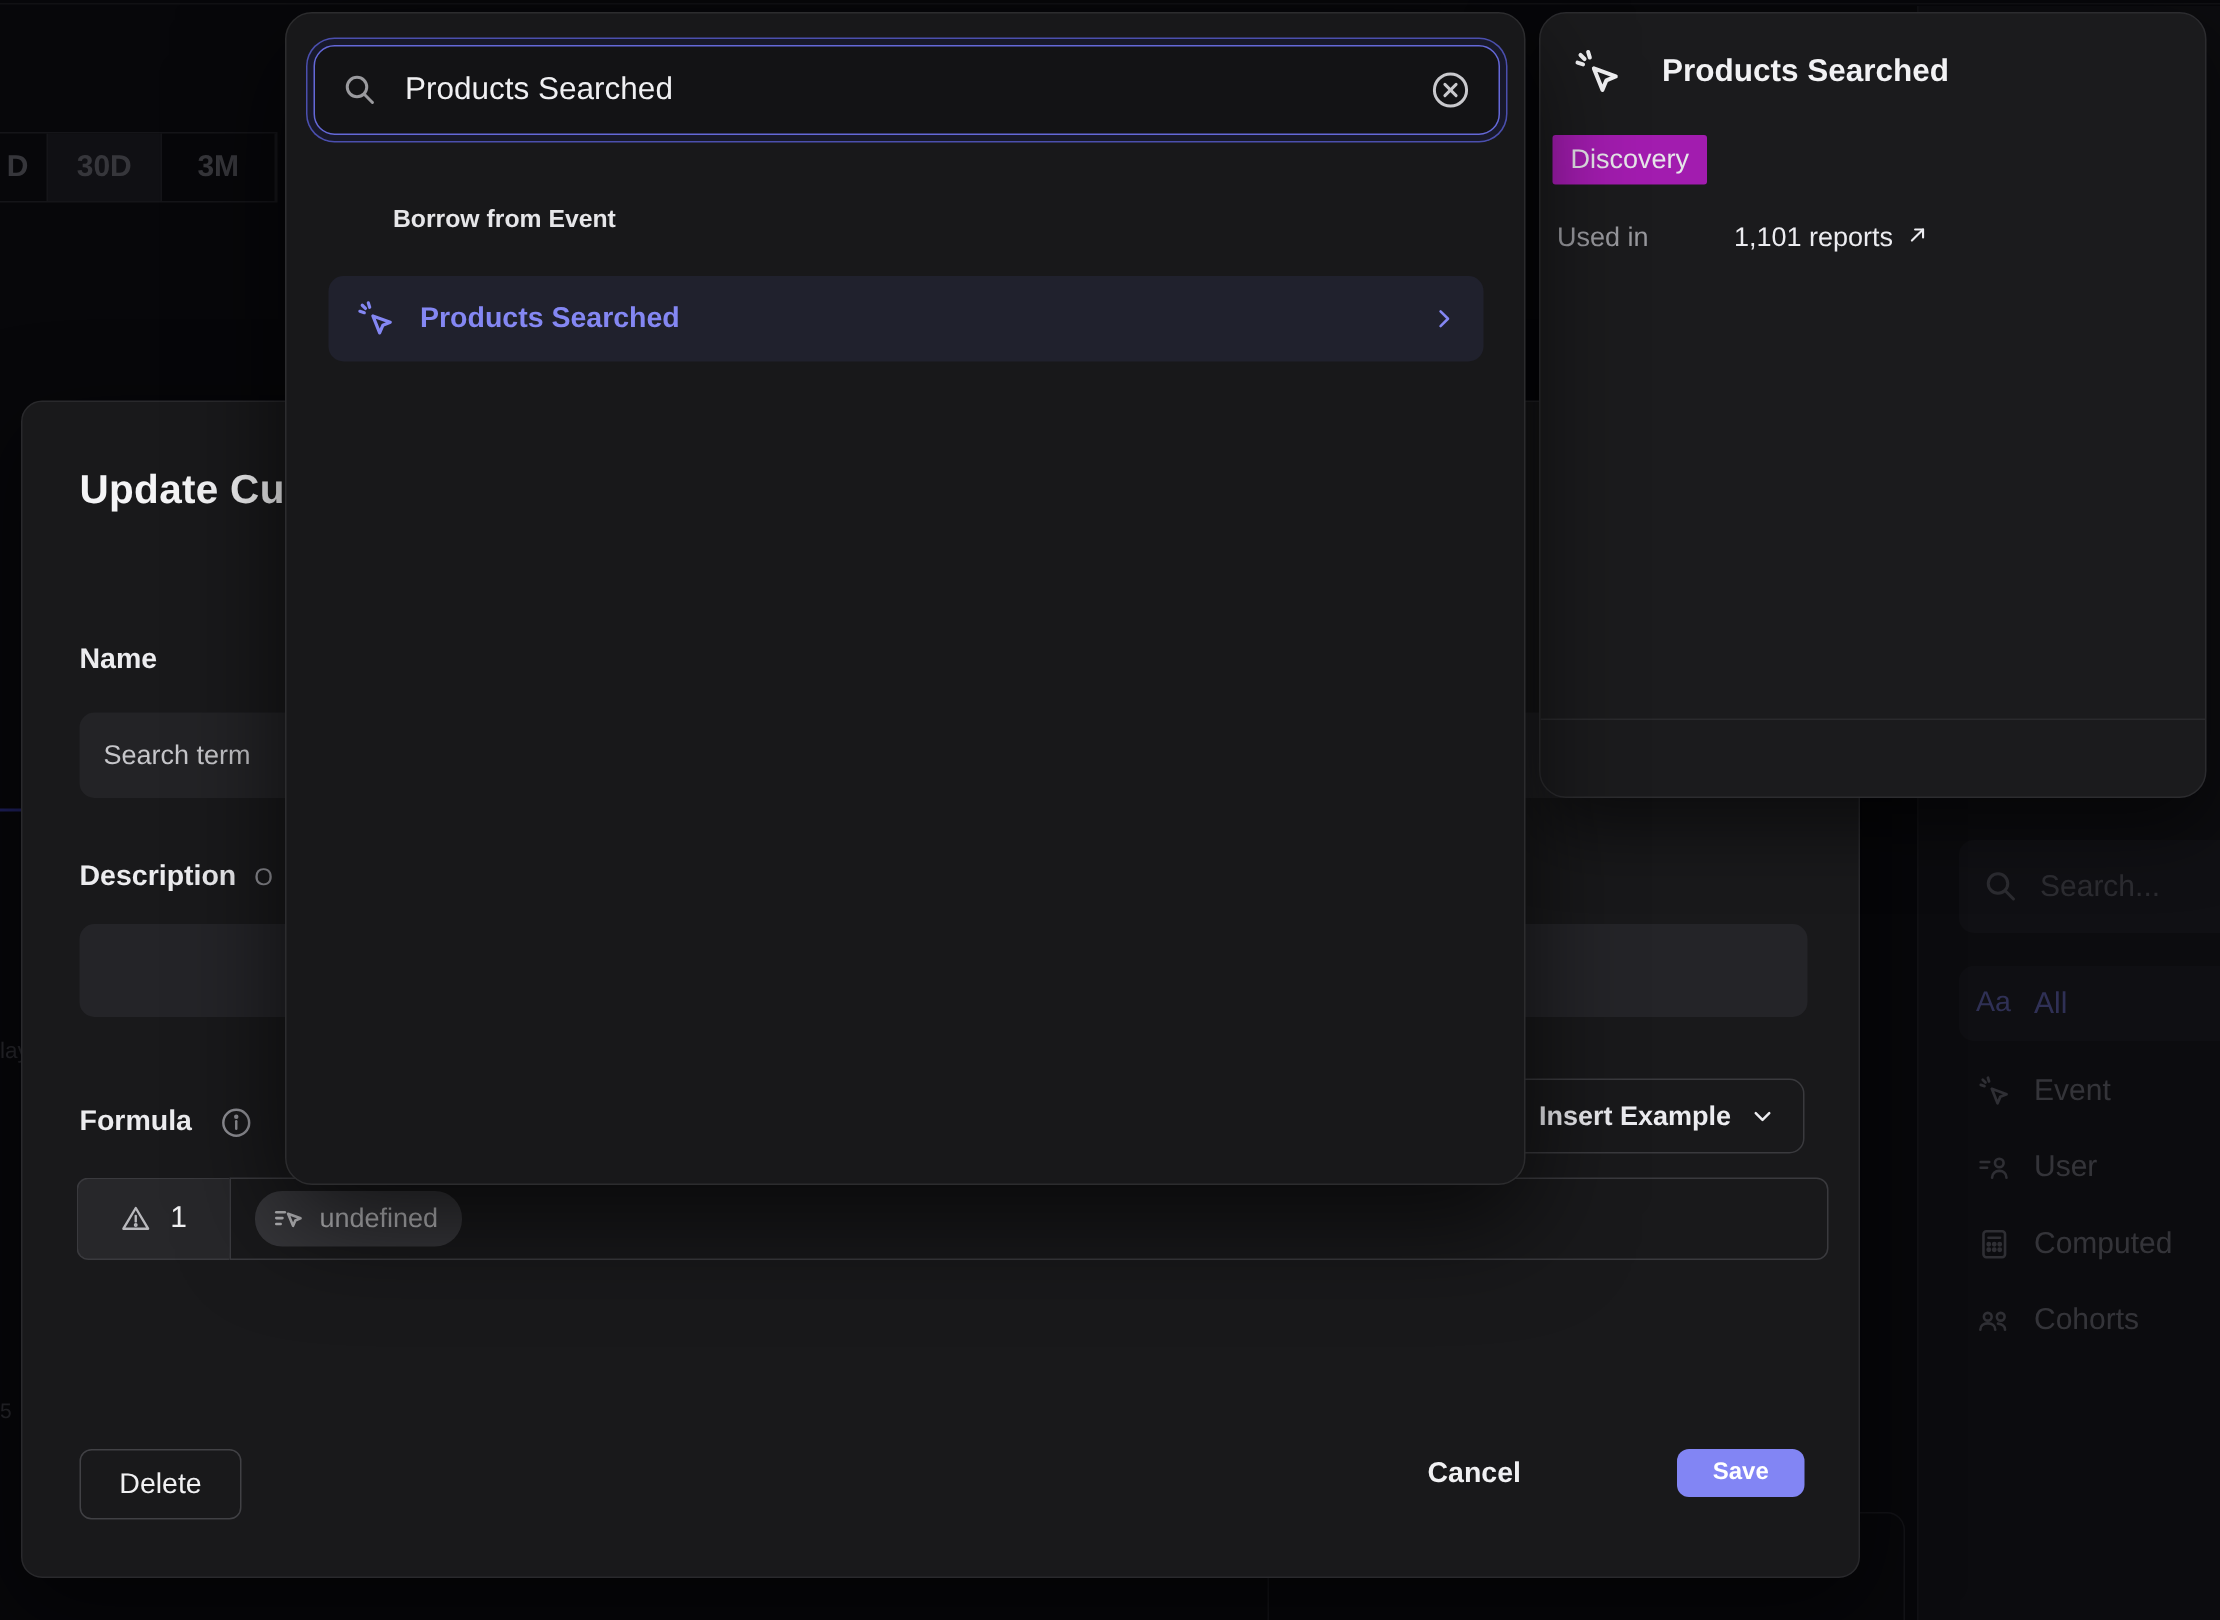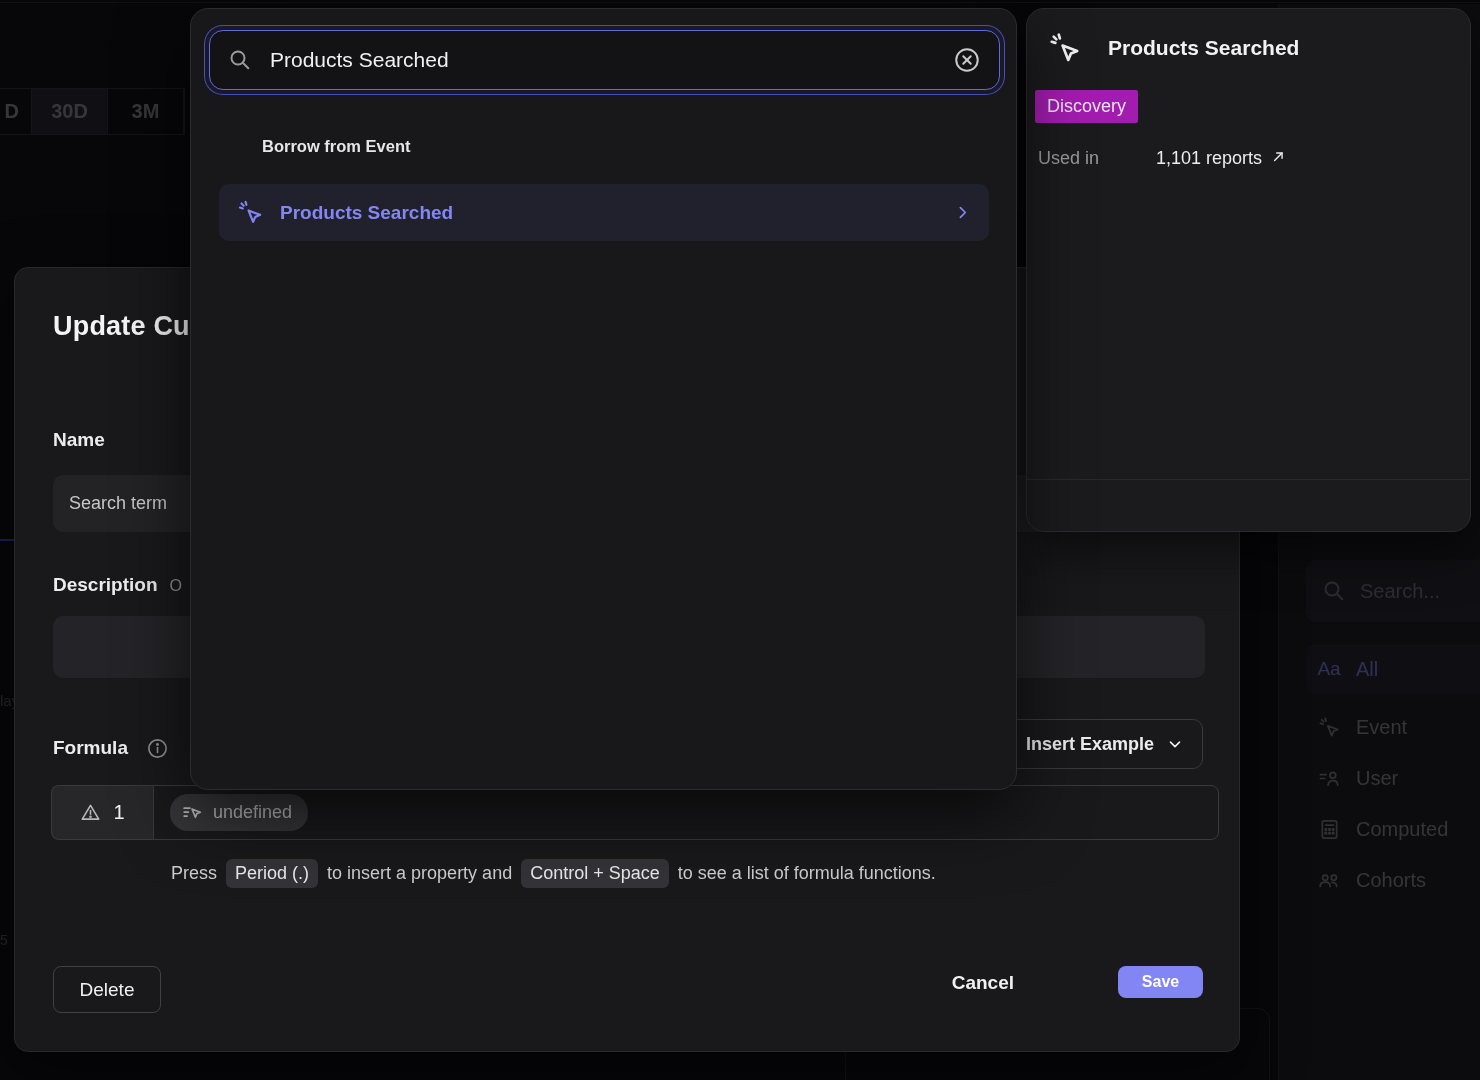--- a/index.html
+++ b/index.html
@@ -338,27 +338,20 @@
           <span style="display:flex;">
               <svg width="21" height="21">
                 <use href="#i-borrow"></use>
               </svg>
             </span>
           <span>undefined</span>
         </span>
       </div>
     </div>
 
-    <div class="hint-line">
-      <span>Press</span>
-      <span class="kbd">Period (.)</span>
-      <span>to insert a property and</span>
-      <span class="kbd">Control + Space</span>
-      <span>to see a list of formula functions.</span>
-    </div>
 
     <button class="btn-delete">Delete</button>
     <button class="btn-cancel">Cancel</button>
     <button class="btn-save" style="background: rgb(130, 133, 244);">Save</button>
   </div>
 
   <div class="event-card">
     <div class="ec-head">
       <span style="color:#f2f2f4; display:flex;">
           <svg width="34" height="34">

